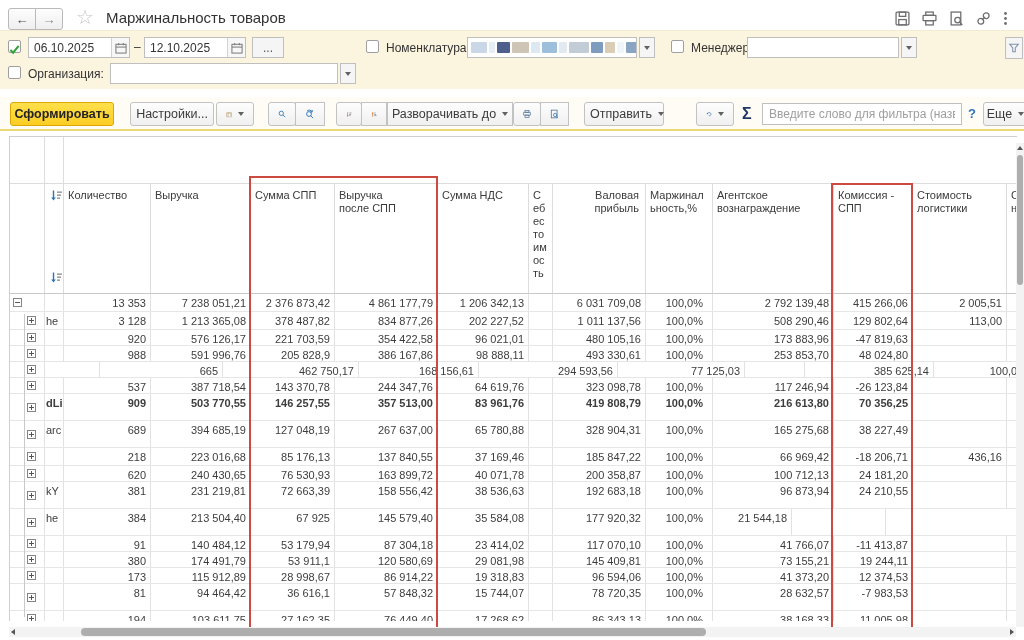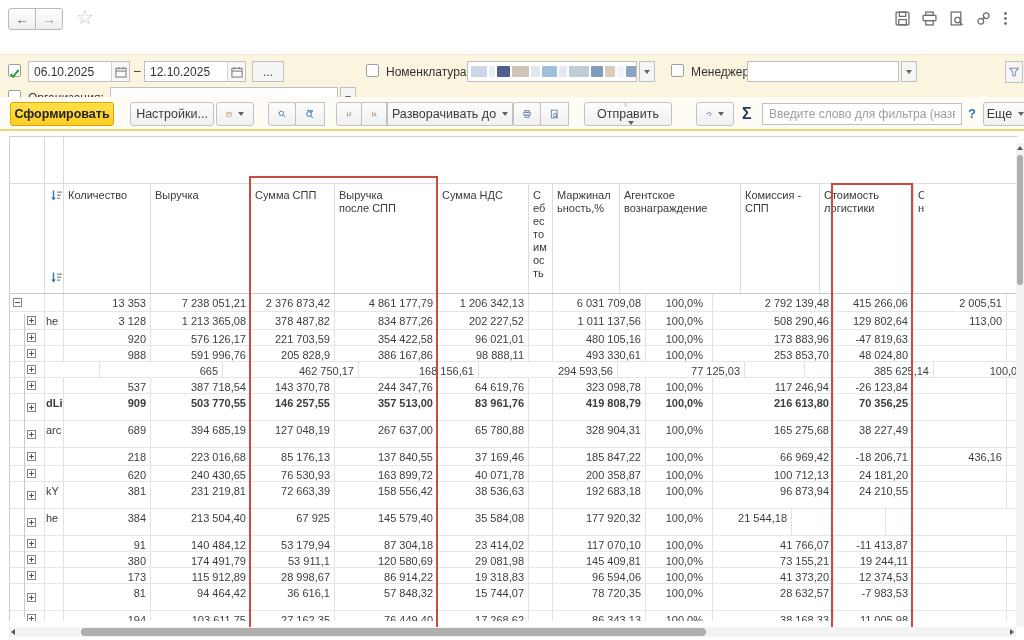--- a/index.html
+++ b/index.html
@@ -10,21 +10,21 @@
   .navgroup{position:absolute;left:8px;top:8px;display:flex;}
   .navbtn{width:28px;height:22px;border:1px solid #b9b9b9;background:linear-gradient(#fdfdfd,#efefef);
           display:flex;align-items:center;justify-content:center;font-size:13px;color:#4a4a4a;box-sizing:border-box;}
   .navbtn.back{border-radius:3px 0 0 3px;}
   .navbtn.fwd{border-radius:0 3px 3px 0;margin-left:-1px;color:#8e8e8e;}
   .star{position:absolute;left:76px;top:6px;font-size:20px;color:#c6c6c6;line-height:22px;}
   .pagetitle{position:absolute;left:106px;top:9px;font-size:15px;color:#333;}
   .tbicons{position:absolute;right:16px;top:11px;display:flex;gap:12px;align-items:center;}
   .tbicons svg{display:block;}
   
-  .filterpanel{position:absolute;left:0;top:54px;width:1024px;height:59px;background:#fbf5df;
+  .filterpanel{position:absolute;left:0;top:30px;width:1024px;height:59px;background:#fbf5df;
                border-top:1px solid #f3ead0;box-sizing:border-box;}
   .cb{position:absolute;width:13px;height:13px;border:1px solid #9f9f9f;border-radius:2px;background:#fff;box-sizing:border-box;}
   .flabel{position:absolute;font-size:12px;color:#333;}
   .inp{position:absolute;height:21px;border:1px solid #bfbfbf;background:#fff;box-sizing:border-box;
        display:flex;align-items:center;font-size:12px;color:#333;}
   .inp .txt{padding:0 5px;flex:1;}
   .calbtn{width:17px;height:19px;border-left:1px solid #d2d2d2;background:#f7f7f7;display:flex;
           align-items:center;justify-content:center;flex:none;}
   .caretbtn{position:absolute;width:16px;height:21px;border:1px solid #bfbfbf;background:#f5f5f5;
             display:flex;align-items:center;justify-content:center;box-sizing:border-box;}
@@ -88,20 +88,21 @@
 </style>
 </head>
 <body>
 
 <div class="titlebar">
   <div class="navgroup">
     <div class="navbtn back">←</div>
     <div class="navbtn fwd">→</div>
   </div>
   <div class="star">☆</div>
+  <div class="pagetitle">Маржинальность товаров</div>
   <div class="tbicons">
     <span>
         <svg width="15" height="15" viewBox="0 0 14 14" fill="none" stroke="#6e6e6e" stroke-width="1.2">
           <rect x="1" y="1" width="12" height="12" rx="1"></rect>
           <rect x="4" y="1" width="6" height="4"></rect>
           <rect x="3.5" y="8" width="7" height="5"></rect>
         </svg>
       </span>
     <span>
         <svg width="15" height="15" viewBox="0 0 14 14" fill="none" stroke="#6e6e6e" stroke-width="1.2">
@@ -261,21 +262,21 @@
         <rect x="3.5" y="9" width="7" height="4"></rect>
       </svg>
   </div>
   <div class="btn grp" style="left:541px;width:29px;">
     <svg width="14" height="14" viewBox="0 0 14 14" fill="none" stroke="#4a6d96" stroke-width="1.2">
         <rect x="2" y="1" width="9" height="12"></rect>
         <circle cx="8" cy="8.5" r="2.6" stroke="#2e74b5"></circle>
         <line x1="10" y1="10.5" x2="12.5" y2="13" stroke="#2e74b5"></line>
       </svg>
   </div>
-  <div class="btn" style="left:584px;width:88px;flex-direction:column;">
+  <div class="btn" style="left:584px;width:80px;">
     <svg width="13" height="13" viewBox="0 0 14 14" fill="none" stroke="#7d8fa6" stroke-width="1.2" style="margin-right:6px;">
         <path d="M2 2.5 L12 2.5 L8.5 7 L8.5 11.5 L5.5 11.5 L5.5 7 Z"></path>
       </svg>
     <span>Отправить</span>
     <span class="caret"></span>
   </div>
   <div class="btn" style="left:696px;width:38px;">
     <svg width="14" height="12" viewBox="0 0 14 12" fill="none" stroke="#3c66a4" stroke-width="1.5">
         <path d="M3 5 C5 1.5 11 1.5 11.5 6 C11.8 9 9 10.5 6.5 10"></path>
         <polygon points="1.2,4.8 5,3 4.4,7.2" fill="#3c66a4" stroke="none"></polygon>
@@ -306,20 +307,22 @@
     <div class="hcell w-aft">Выручка
 после СПП</div>
     <div class="hcell w-vat">Сумма НДС</div>
     <div class="hcell w-cost">С
 еб
 ес
 то
 им
 ос
 ть</div>
+    <div class="hcell w-gro h-right">Валовая
+прибыль</div>
     <div class="hcell w-mar">Маржинал
 ьность,%</div>
     <div class="hcell w-agn">Агентское
 вознаграждение</div>
     <div class="hcell w-com">Комиссия -
 СПП</div>
     <div class="hcell w-log">Стоимость
 логистики</div>
     <div class="hcell w-ext">С
 н</div>

